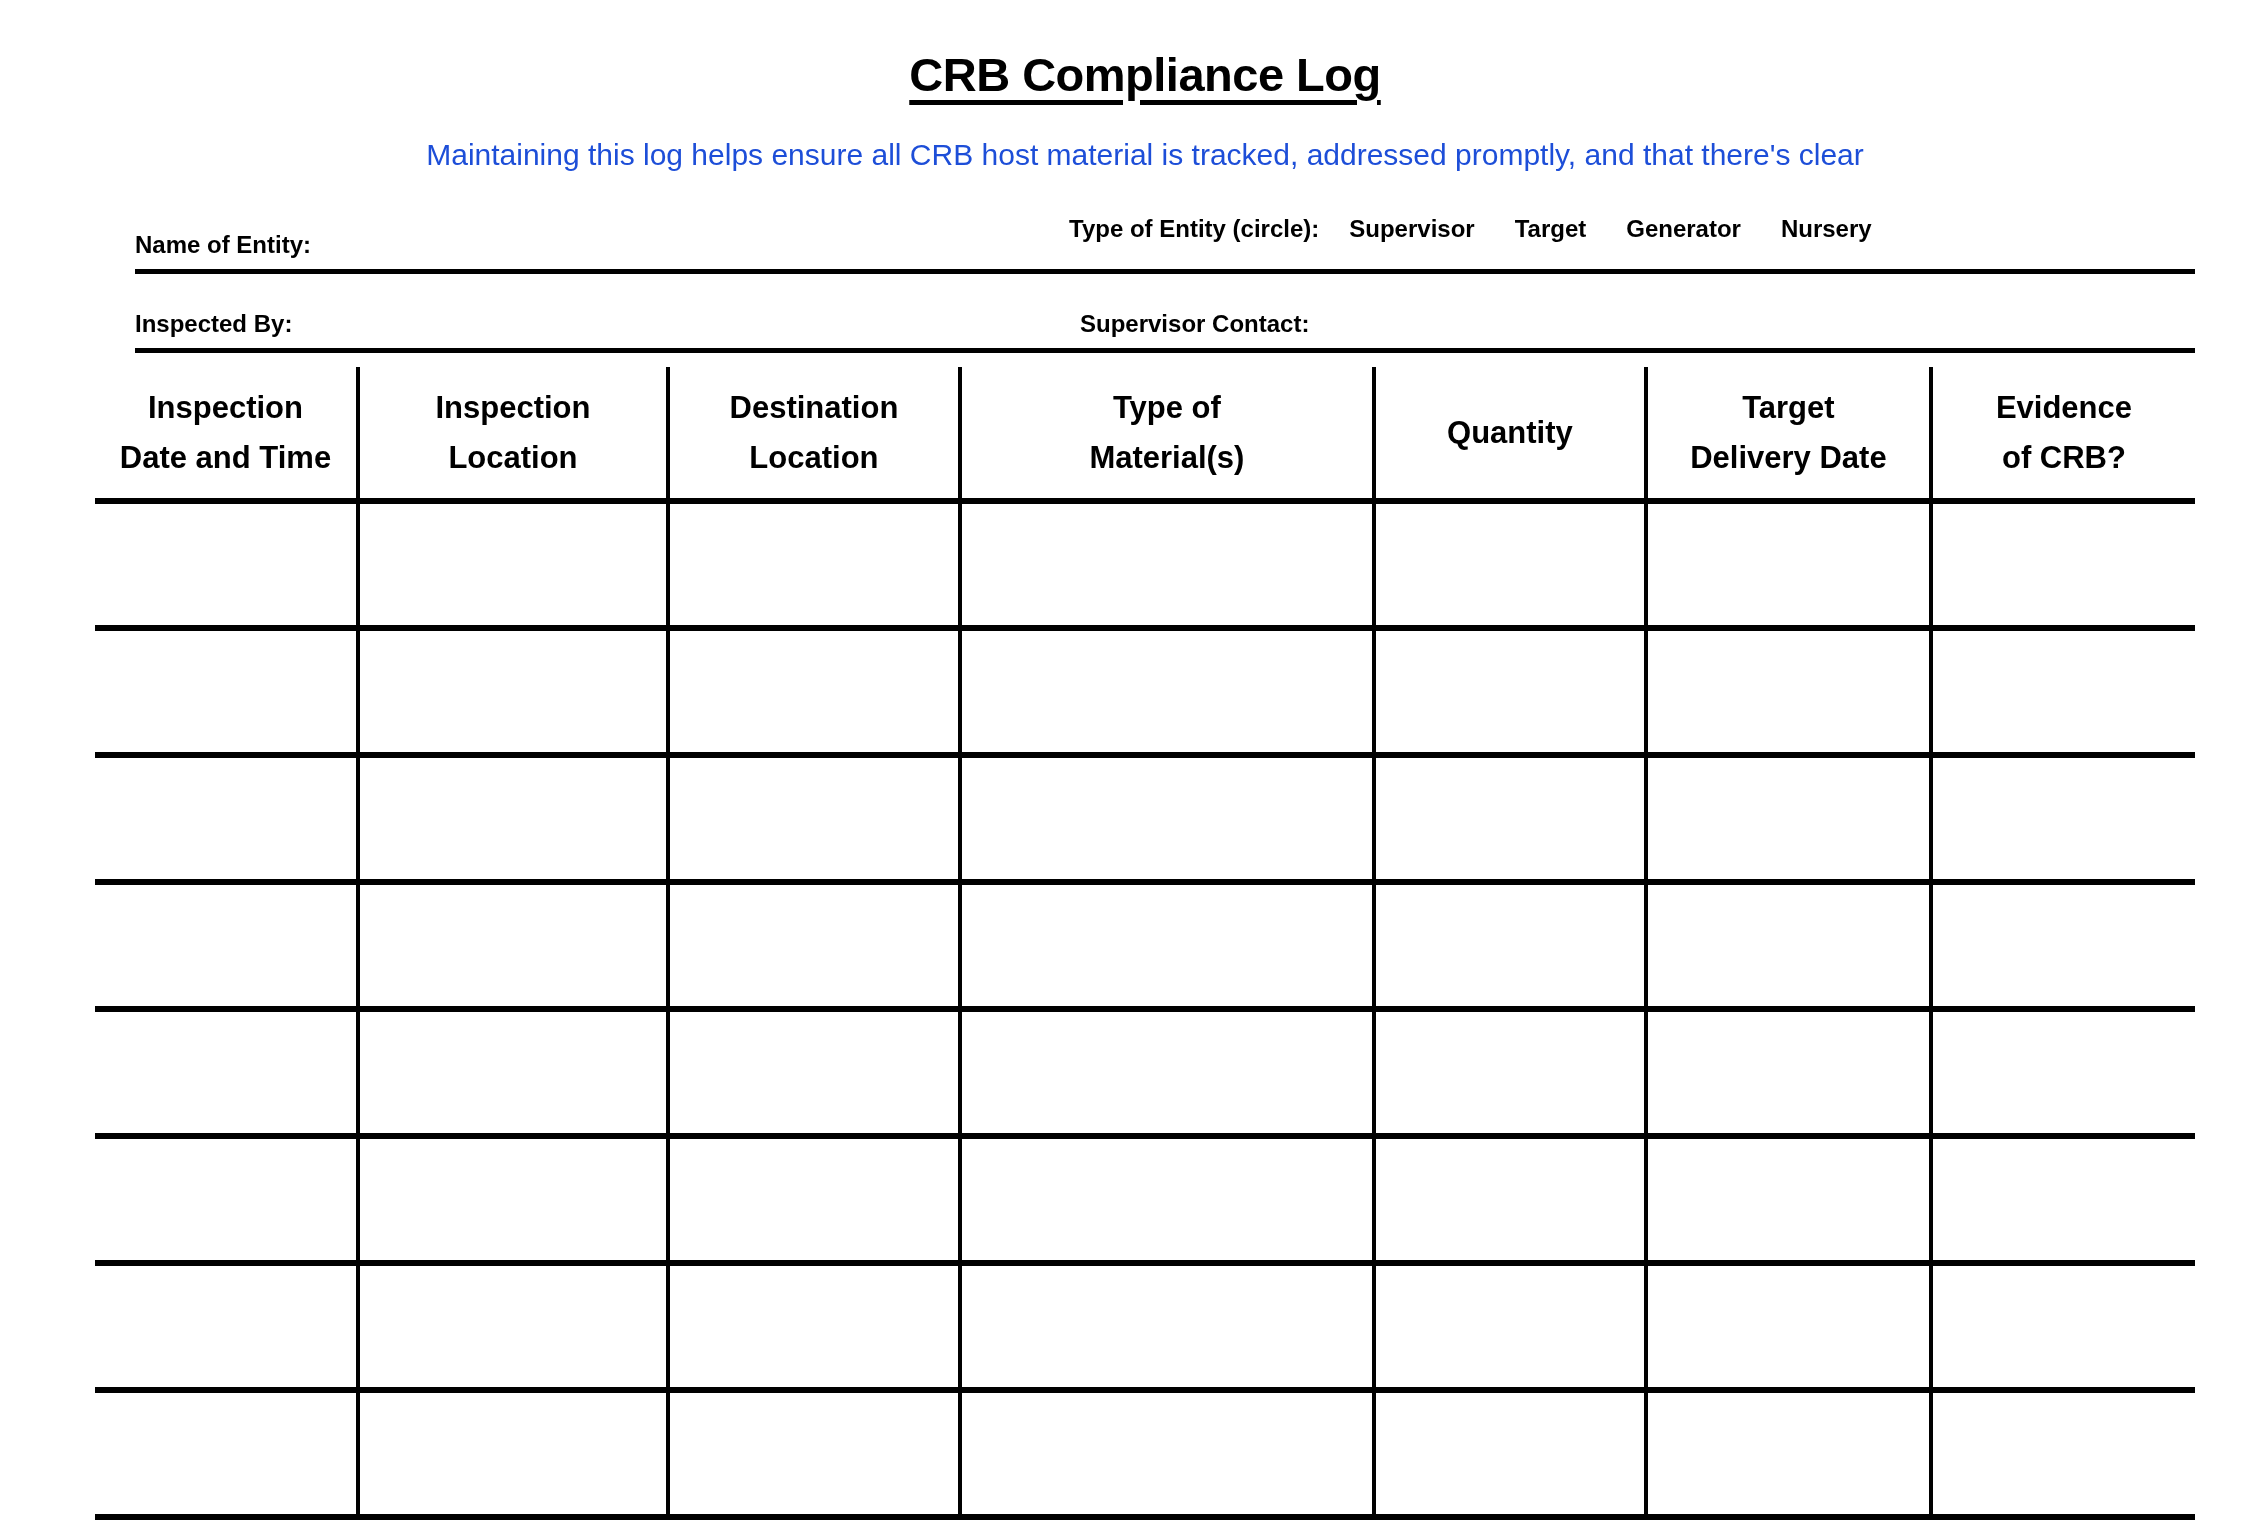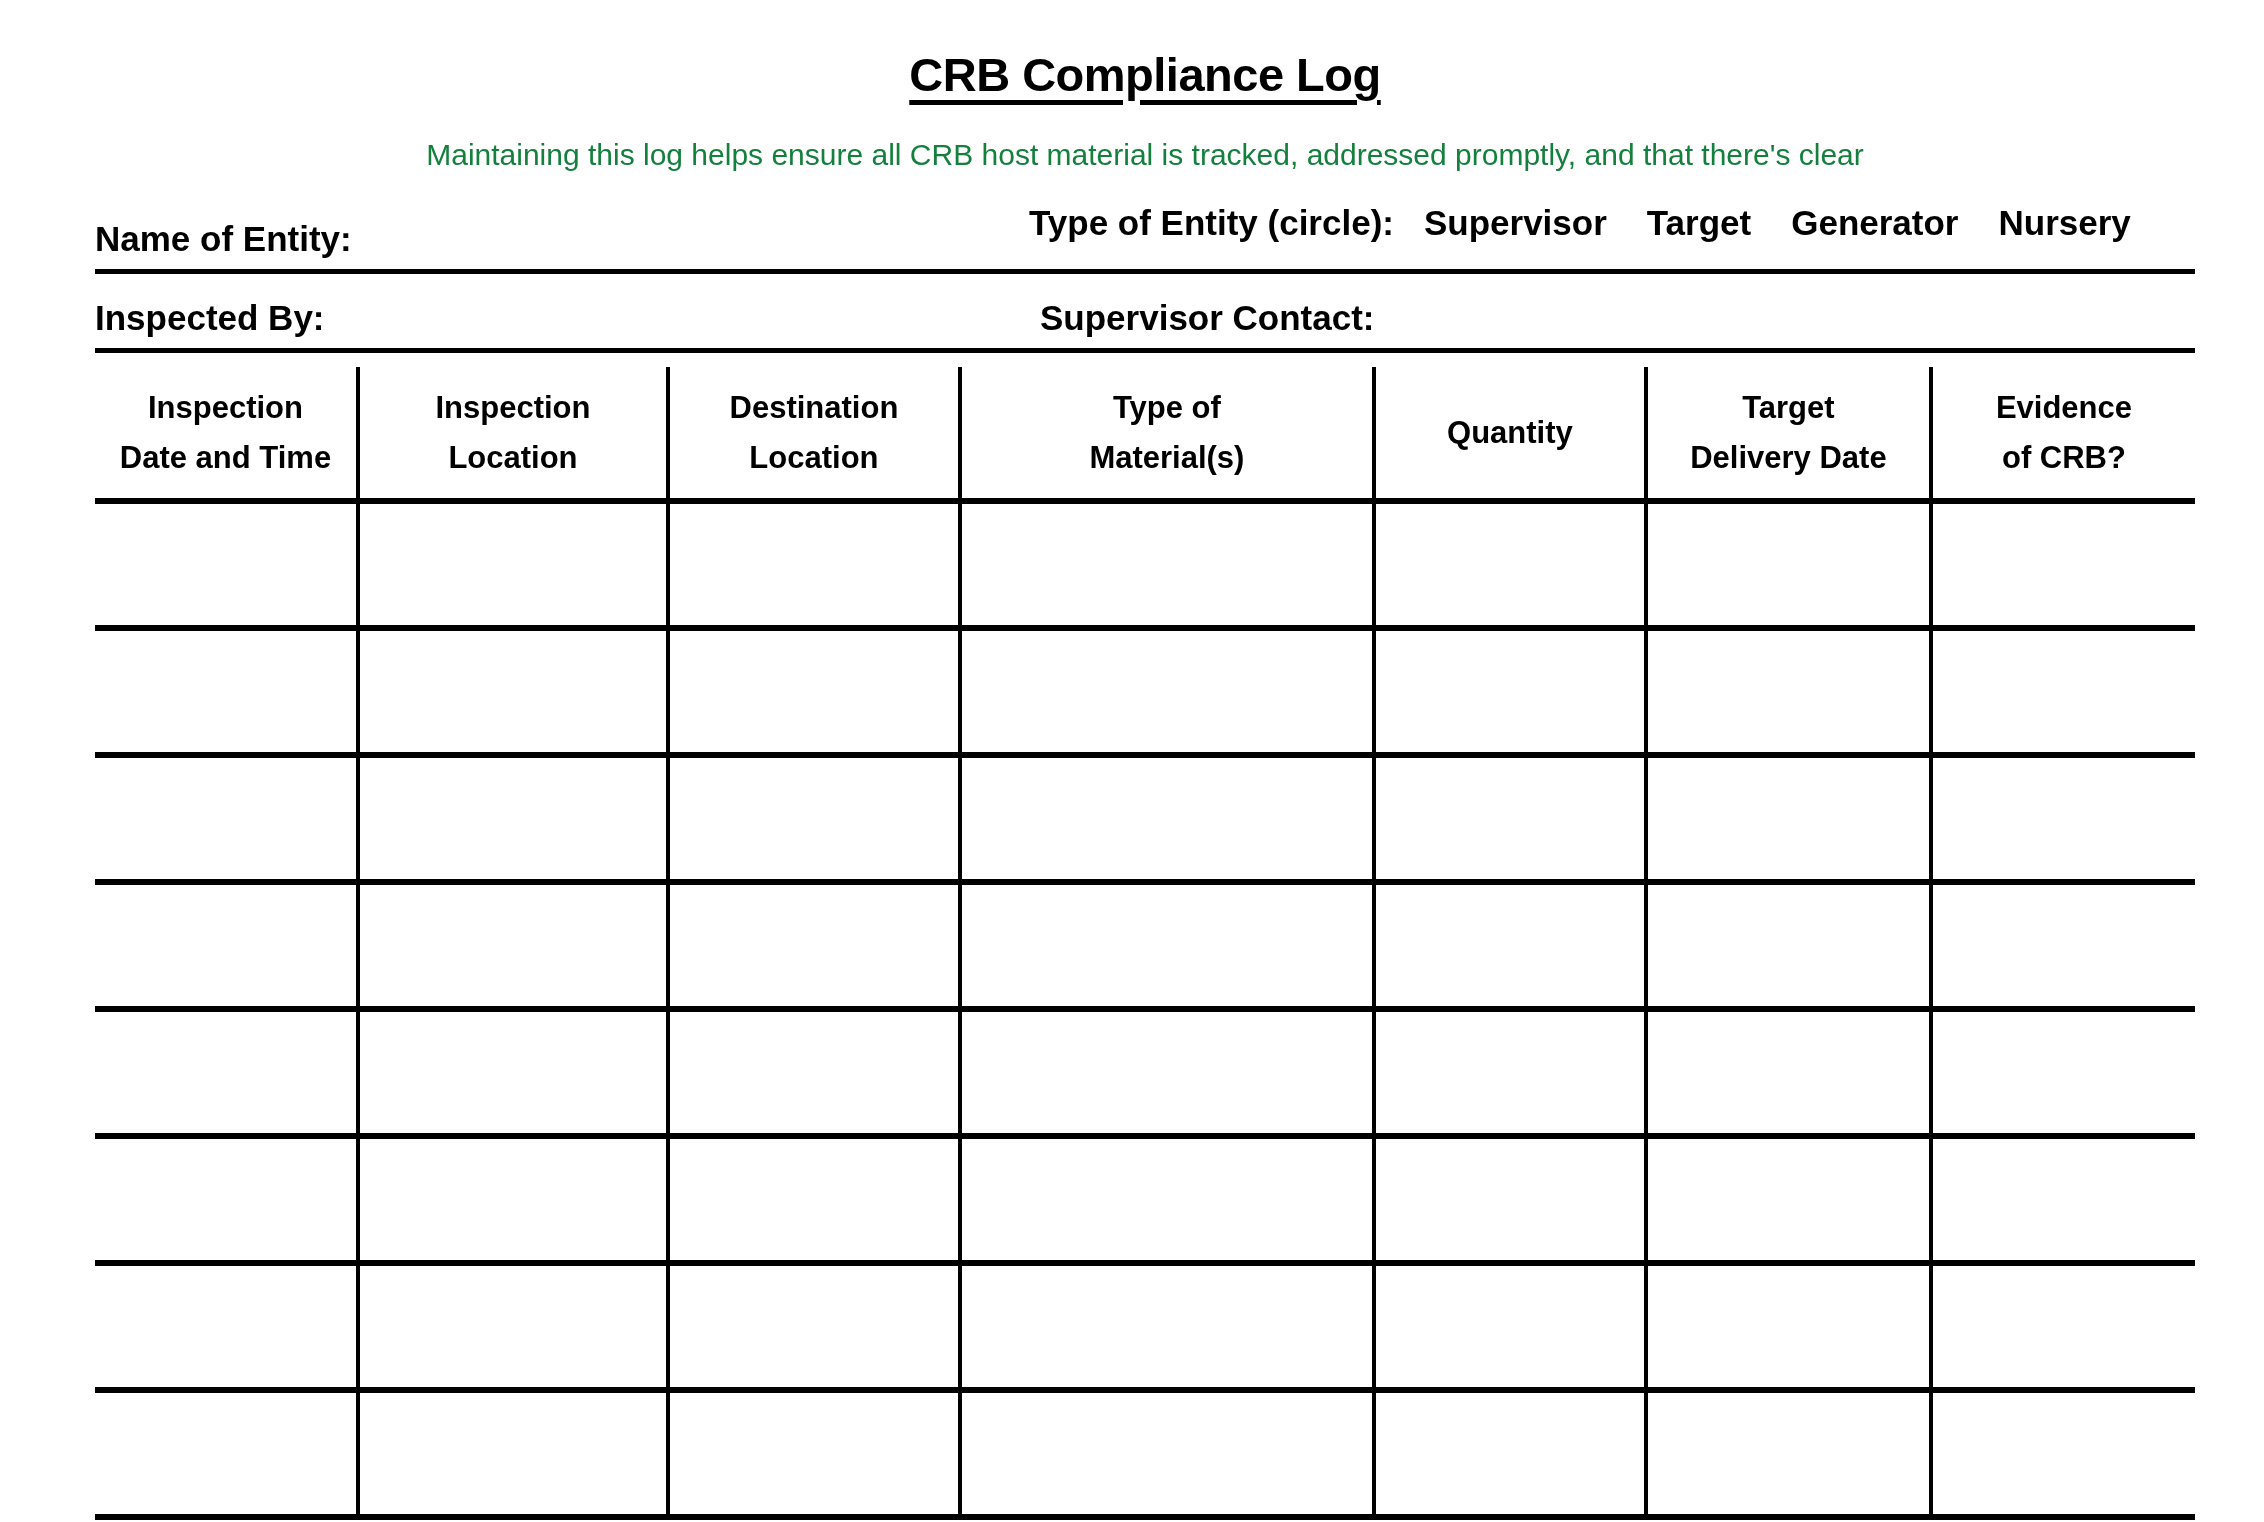--- a/index.html
+++ b/index.html
@@ -26,28 +26,29 @@
     text-decoration: underline;
     text-decoration-thickness: 5px;
     text-underline-offset: 9px;
   }
   .subtitle {
     margin-top: 24px;
     text-align: center;
     font-size: 30px;
     line-height: 45px;
     font-weight: normal;
-    color: #15803d;
+    color: #1d4ed8;
   }
   .field-row {
     position: relative;
     height: 53px;
     border-bottom: 5px solid #000;
-    font-size: 35px;
+    font-size: 24px;
     font-weight: bold;
+    margin-left: 40px;
   }
   .row1 { margin-top: 44px; }
   .row2 { margin-top: 26px; }
   .field-label {
     position: absolute;
     bottom: 10px;
     left: 0;
     white-space: nowrap;
   }
   .supervisor-label { left: 945px; }

